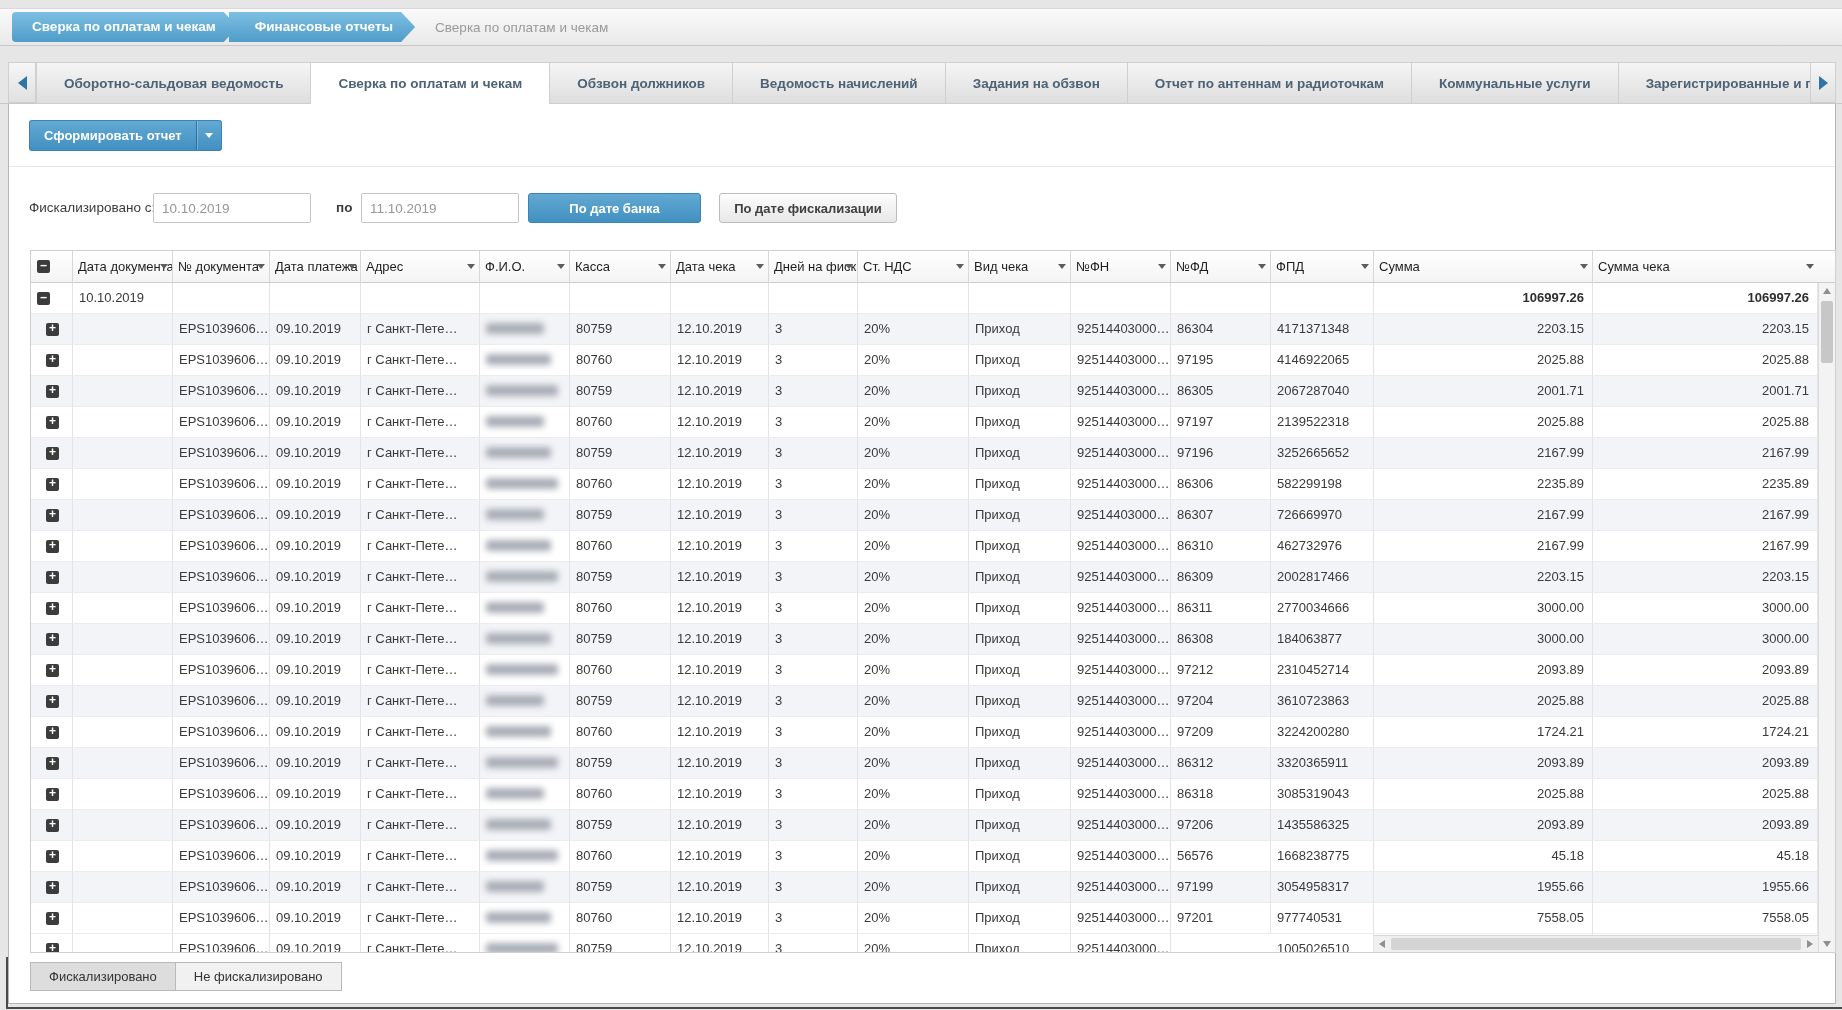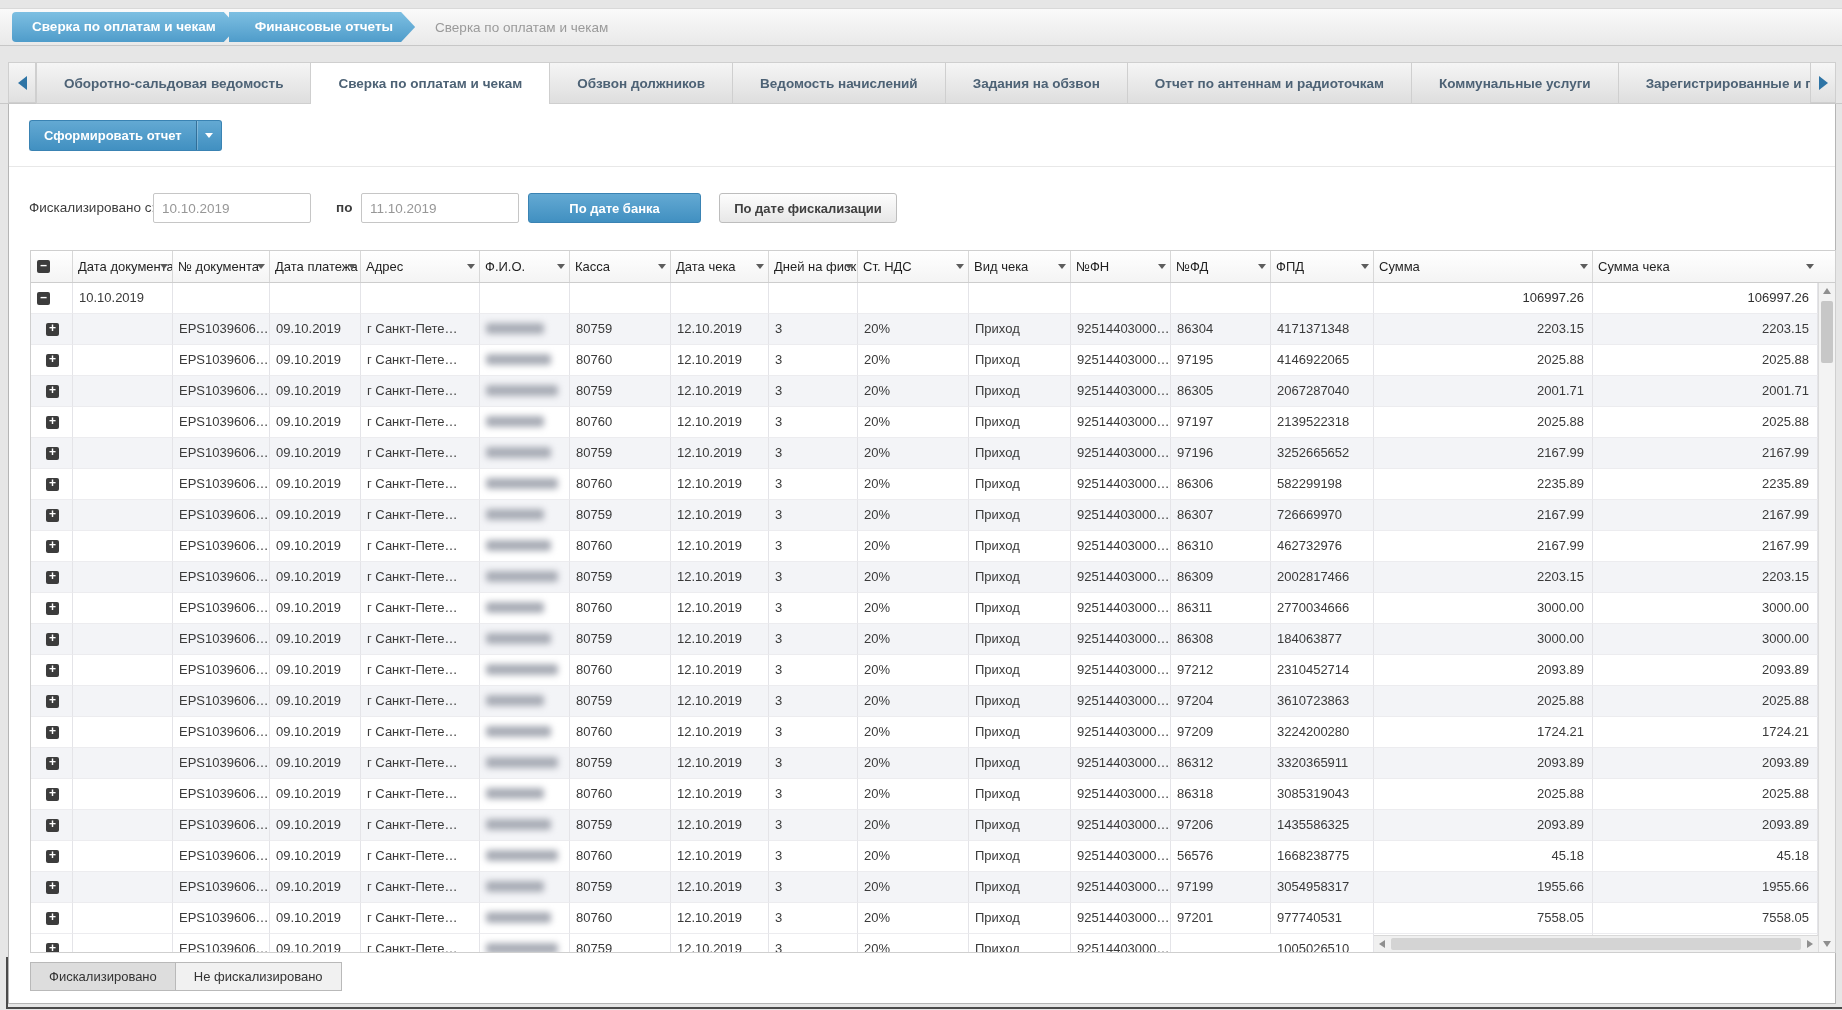--- a/index.html
+++ b/index.html
@@ -75,21 +75,21 @@
   .hcell:last-child { border-right:none; }
   .htrig { position:absolute; right:4px; top:13px; width:0; height:0;
     border-left:4px solid transparent; border-right:4px solid transparent; border-top:5px solid #5d5d5d; cursor:pointer; }
 
   .grid-body { position:absolute; left:0; top:32px; width:1787px; height:669px; overflow:hidden; }
   .grow { display:flex; width:1787px; height:31px; background:#fff; cursor:pointer; }
   .grow.alt { background:#f3f4f7; }
   .gcell { height:31px; line-height:30px; padding:0 6px; border-right:1px solid #e4e4e8; border-bottom:1px solid #ececef;
     font-size:13px; color:#3a3a3a; white-space:nowrap; overflow:hidden; }
   .gcell.money { text-align:right; padding-right:8px; }
-  .gcell.money.total { font-weight:normal; color:#2f2f2f; }
+  .gcell.money.total { font-weight:bold; color:#2f2f2f; }
   .exp { width:13px; height:13px; background:#3c3c3c; border-radius:2px; color:#fff; font-weight:bold;
     font-size:12px; line-height:11px; text-align:center; display:inline-block; cursor:pointer; }
   .exp-cell { display:flex; align-items:center; }
   .exp-cell.grouprow { padding-left:6px; }
   .exp-cell.datarow { padding-left:15px; }
   .exp-cell.hdr { padding-left:6px; }
   .blur-blob { display:inline-block; height:11px; background:#a9adb6; border-radius:3px; filter:blur(3px); vertical-align:middle; margin-top:-3px; }
 
   
   .vscroll { position:absolute; right:0; top:32px; bottom:0; width:17px; background:#f3f3f3; border-left:1px solid #dcdcdc; }

